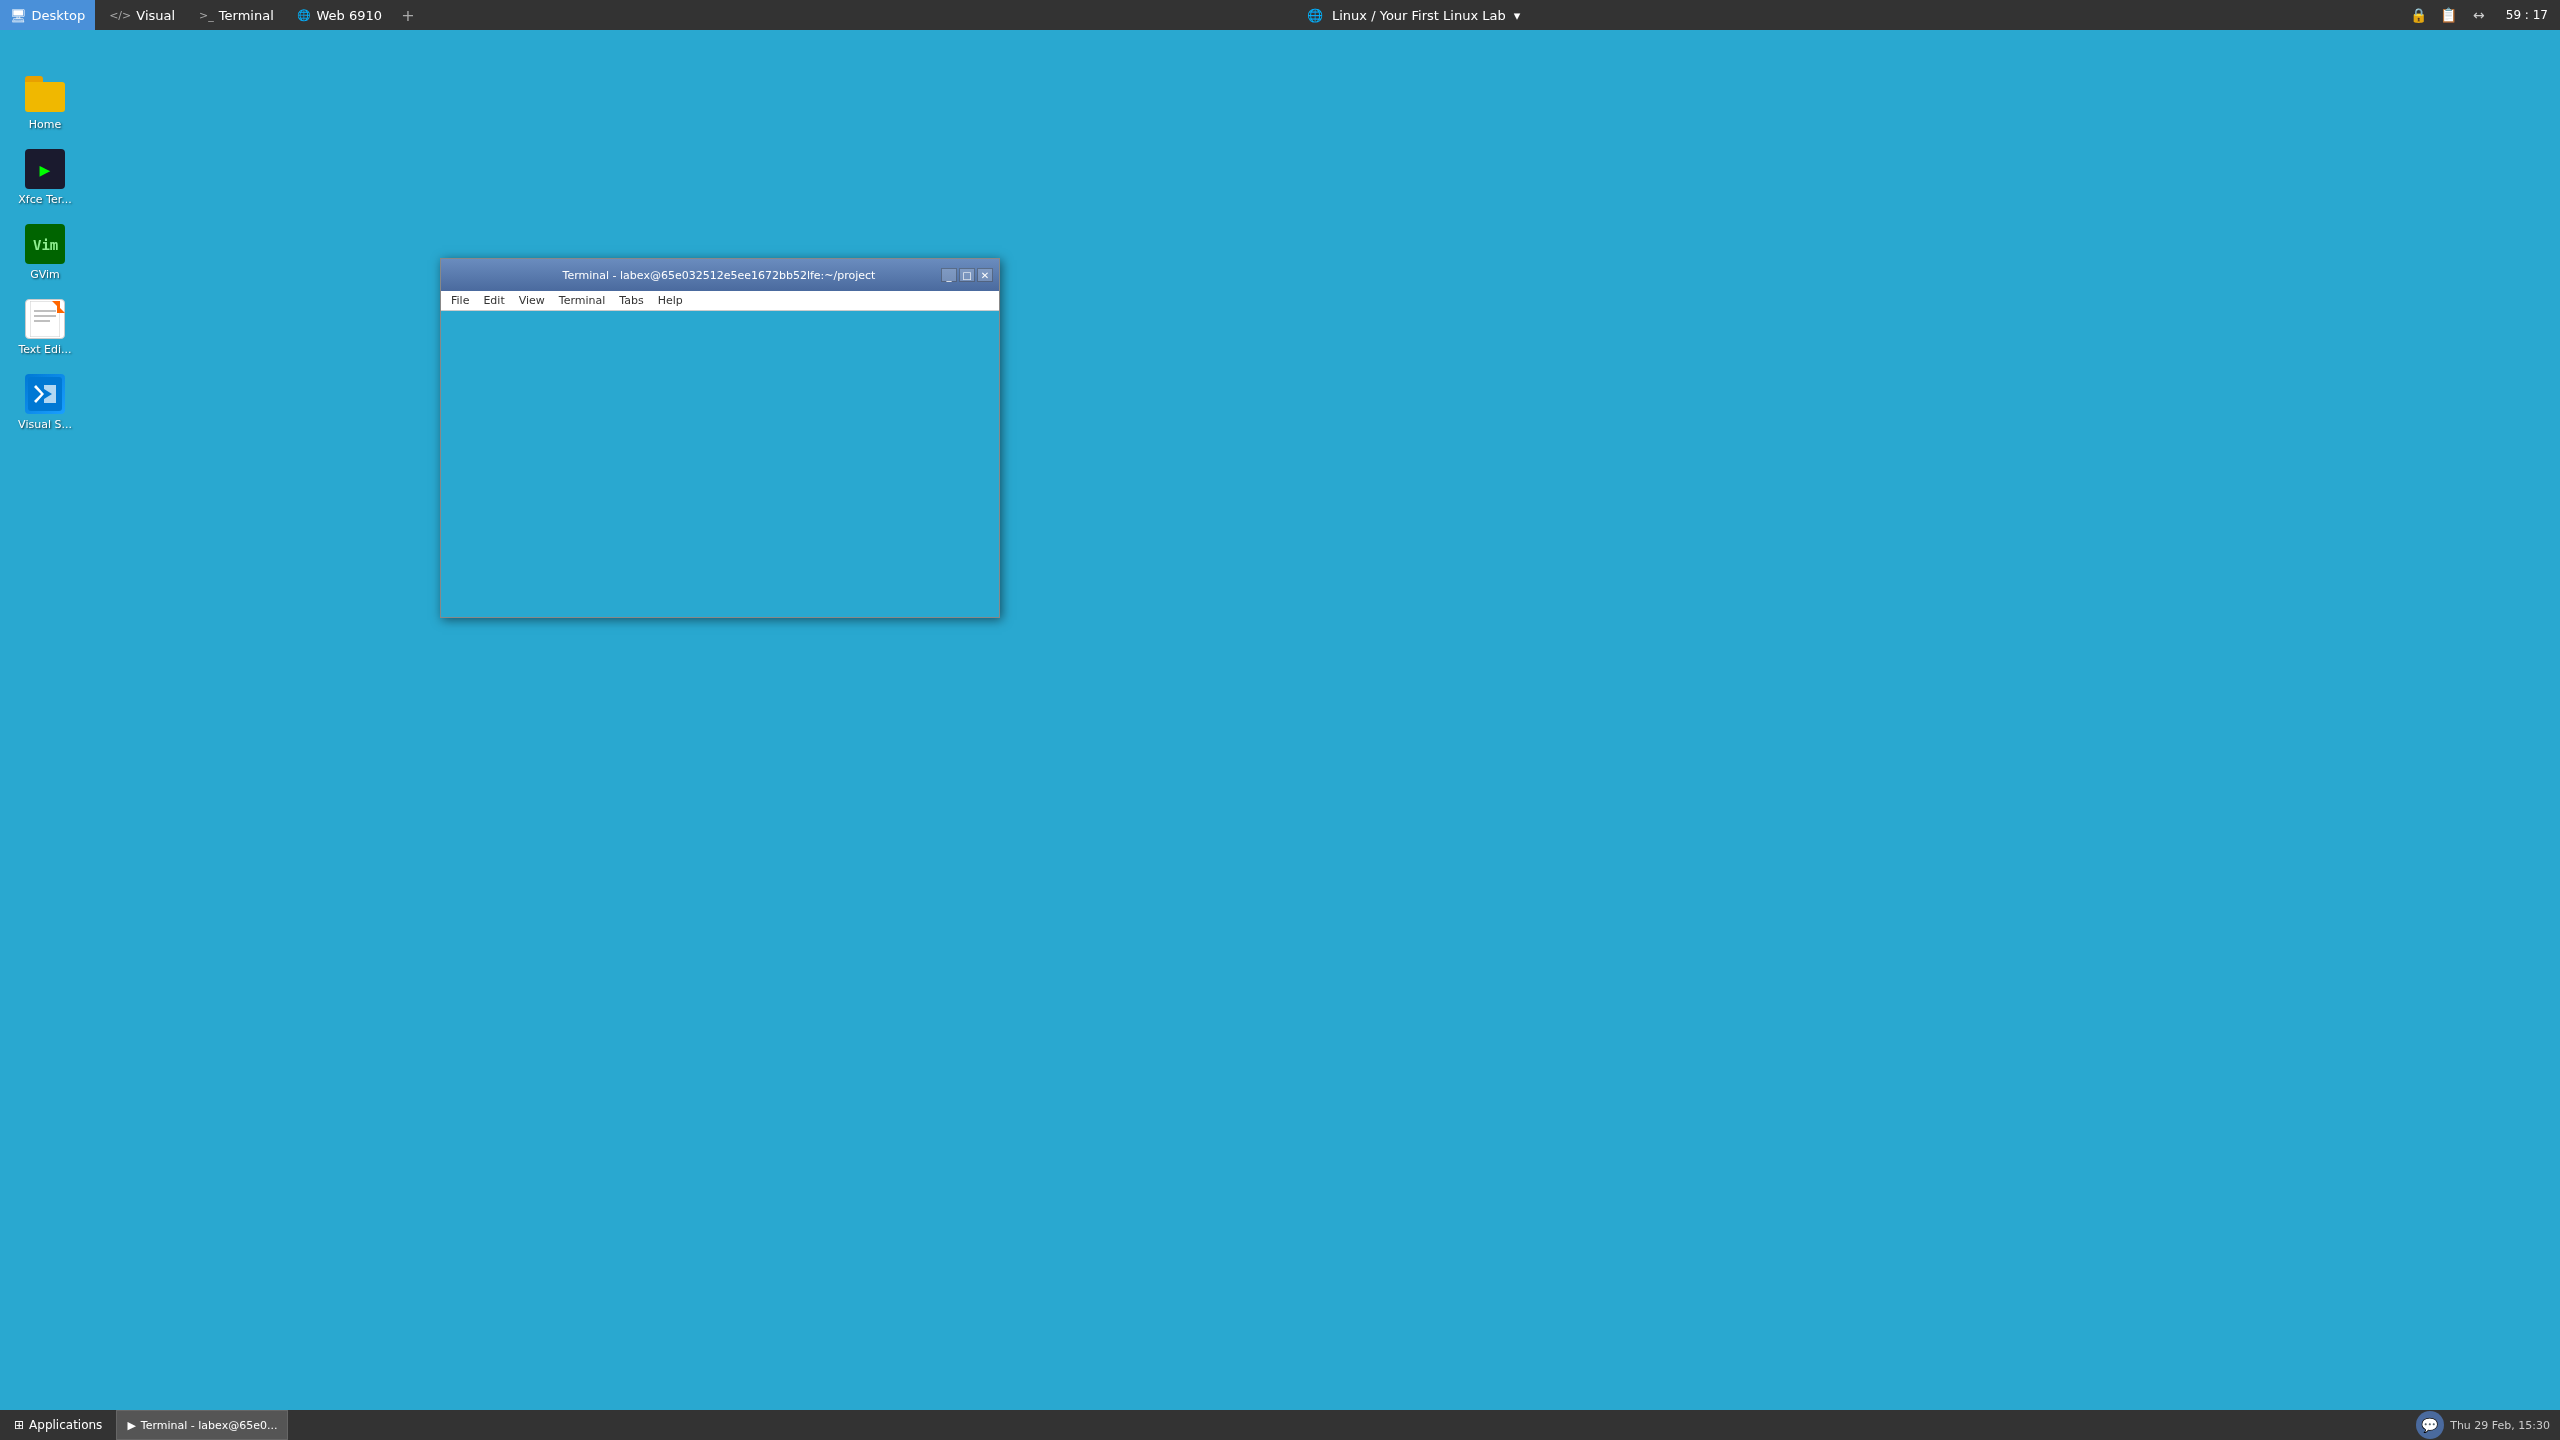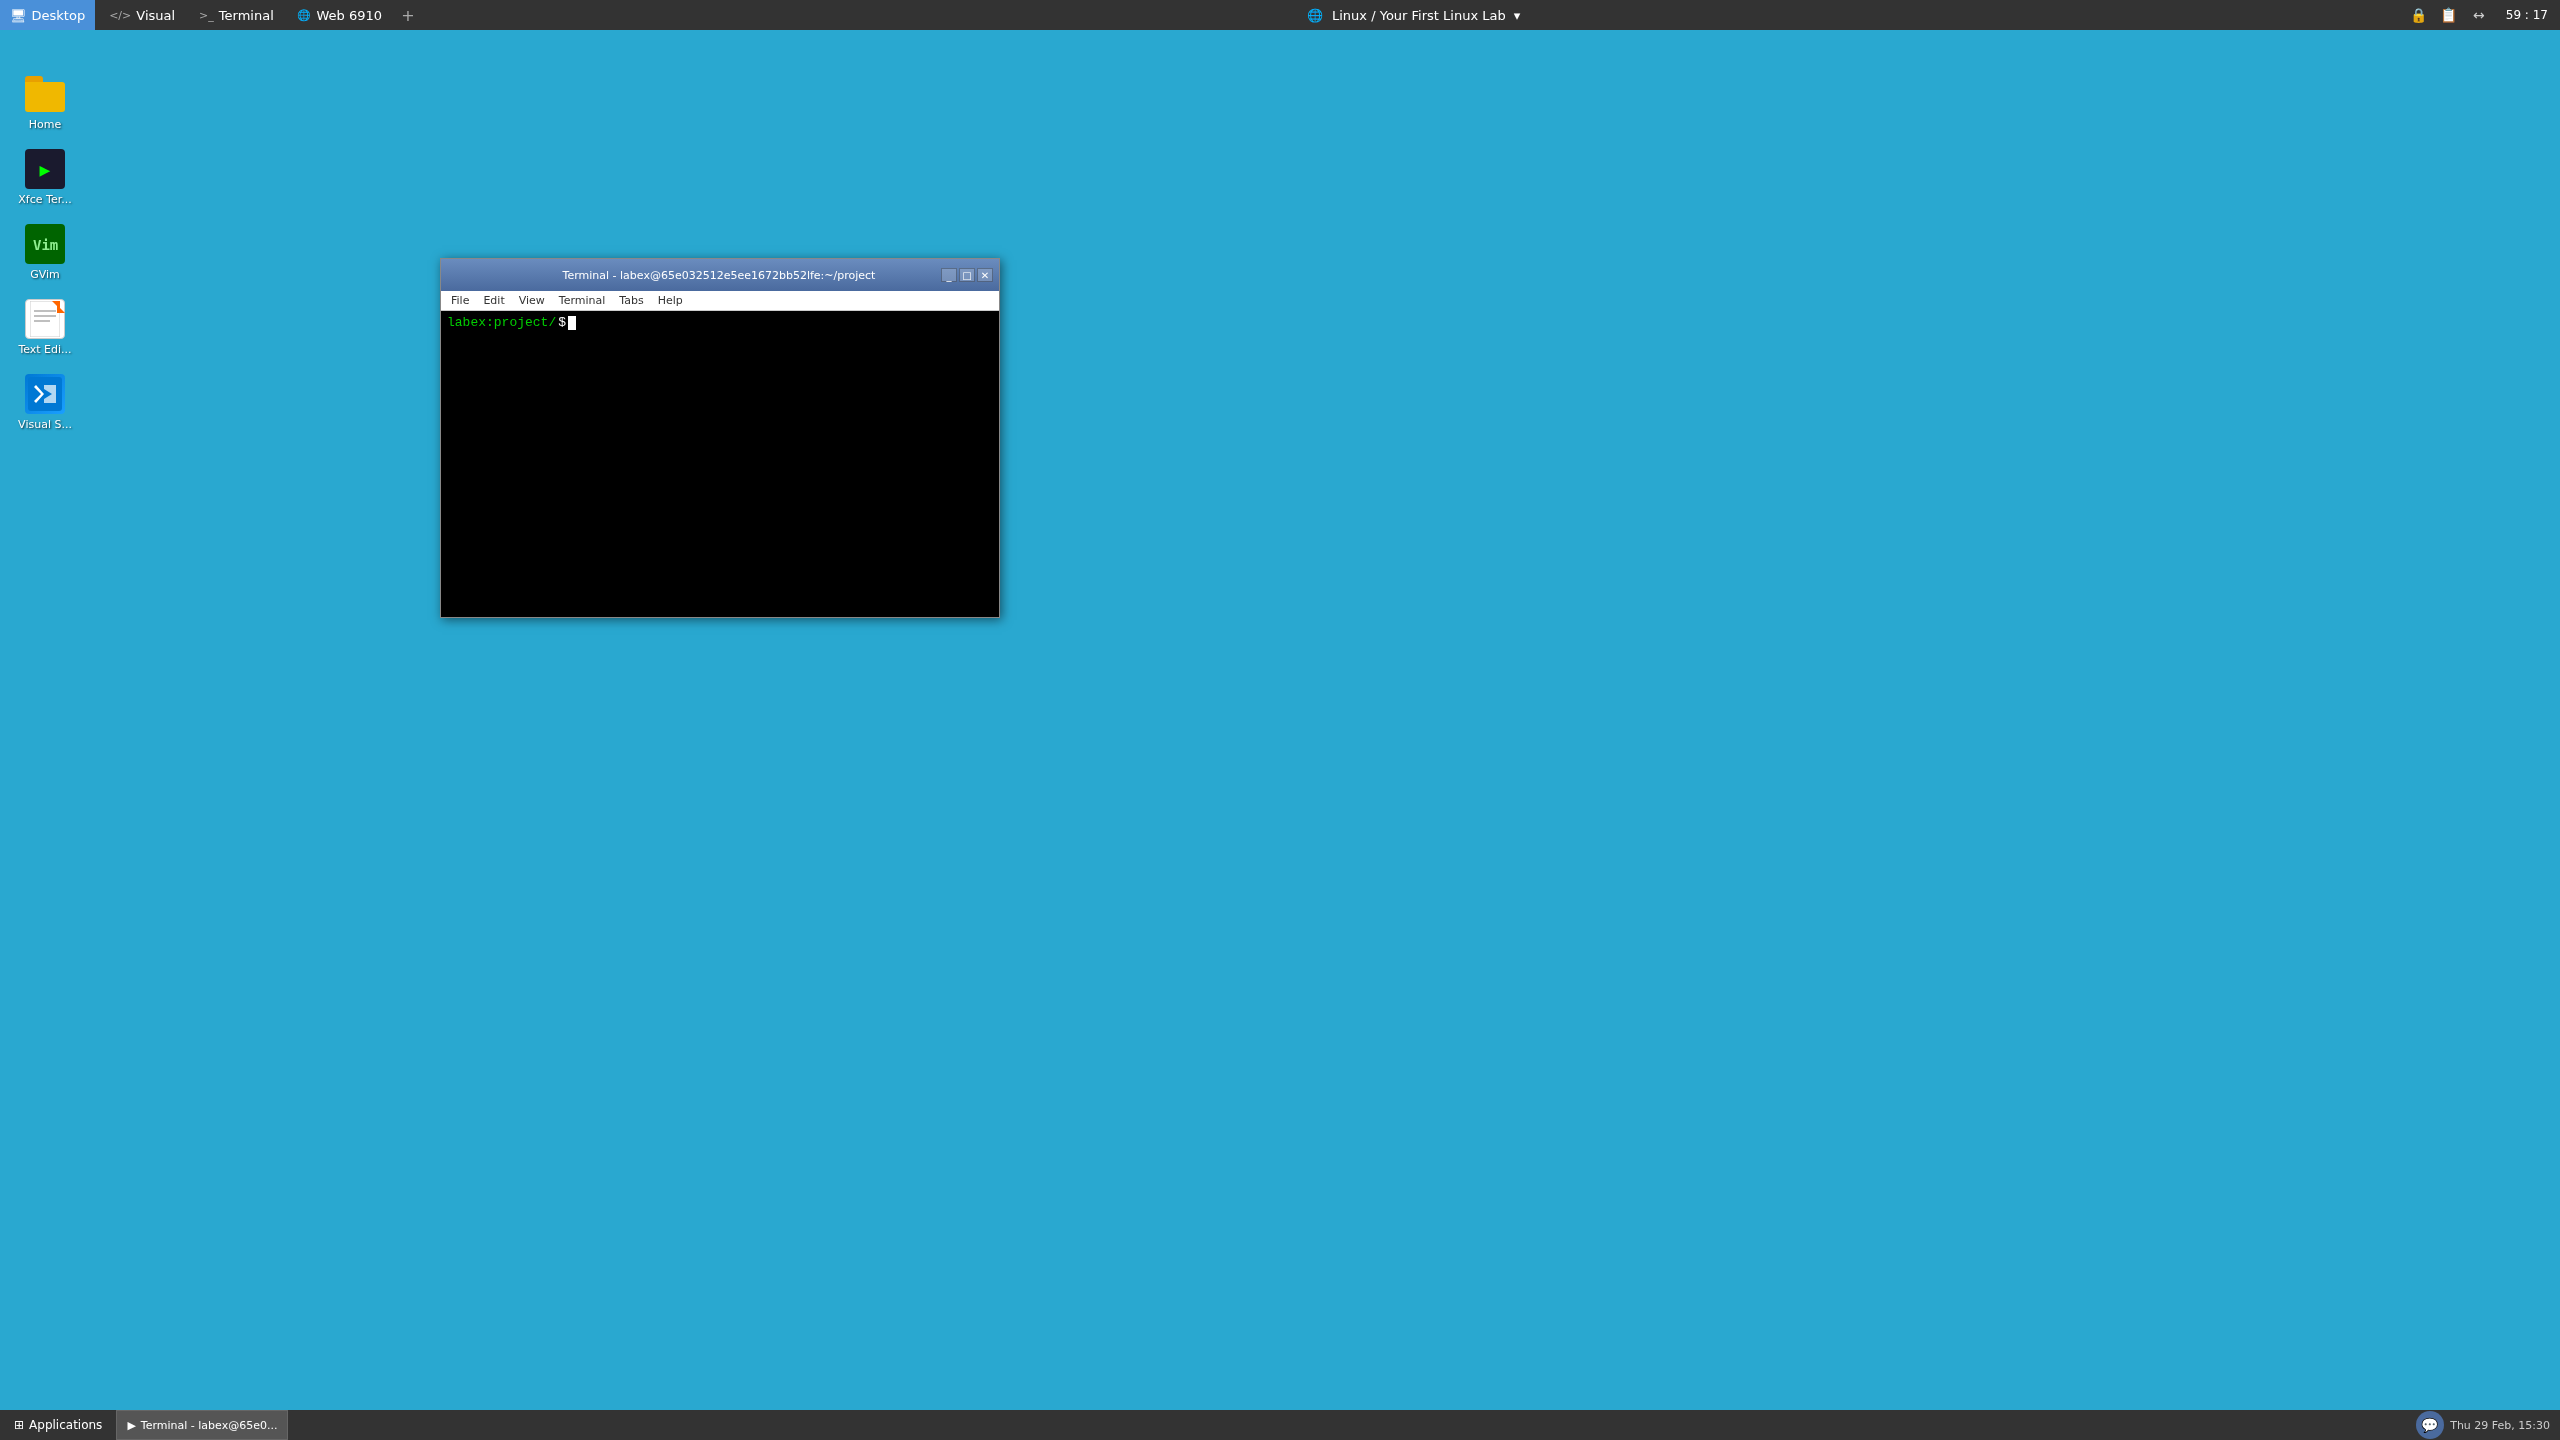--- a/index.html
+++ b/index.html
@@ -482,27 +482,20 @@
 
     <div class="terminal-menubar">
       <div class="terminal-menu-item">File</div>
       <div class="terminal-menu-item">Edit</div>
       <div class="terminal-menu-item">View</div>
       <div class="terminal-menu-item">Terminal</div>
       <div class="terminal-menu-item">Tabs</div>
       <div class="terminal-menu-item">Help</div>
     </div>
 
-    <div class="terminal-body">
-      <div class="terminal-prompt">
-        <span class="prompt-user">labex:project/</span>
-        <span class="prompt-dollar"> $</span>
-        <span class="cursor-block"></span>
-      </div>
-    </div>
   </div>
 
 </div>
 
 <div class="taskbar-bottom">
   <div class="taskbar-bottom-left">
     <div class="applications-btn">
       <span>⊞</span>
       <span>Applications</span>
     </div>

